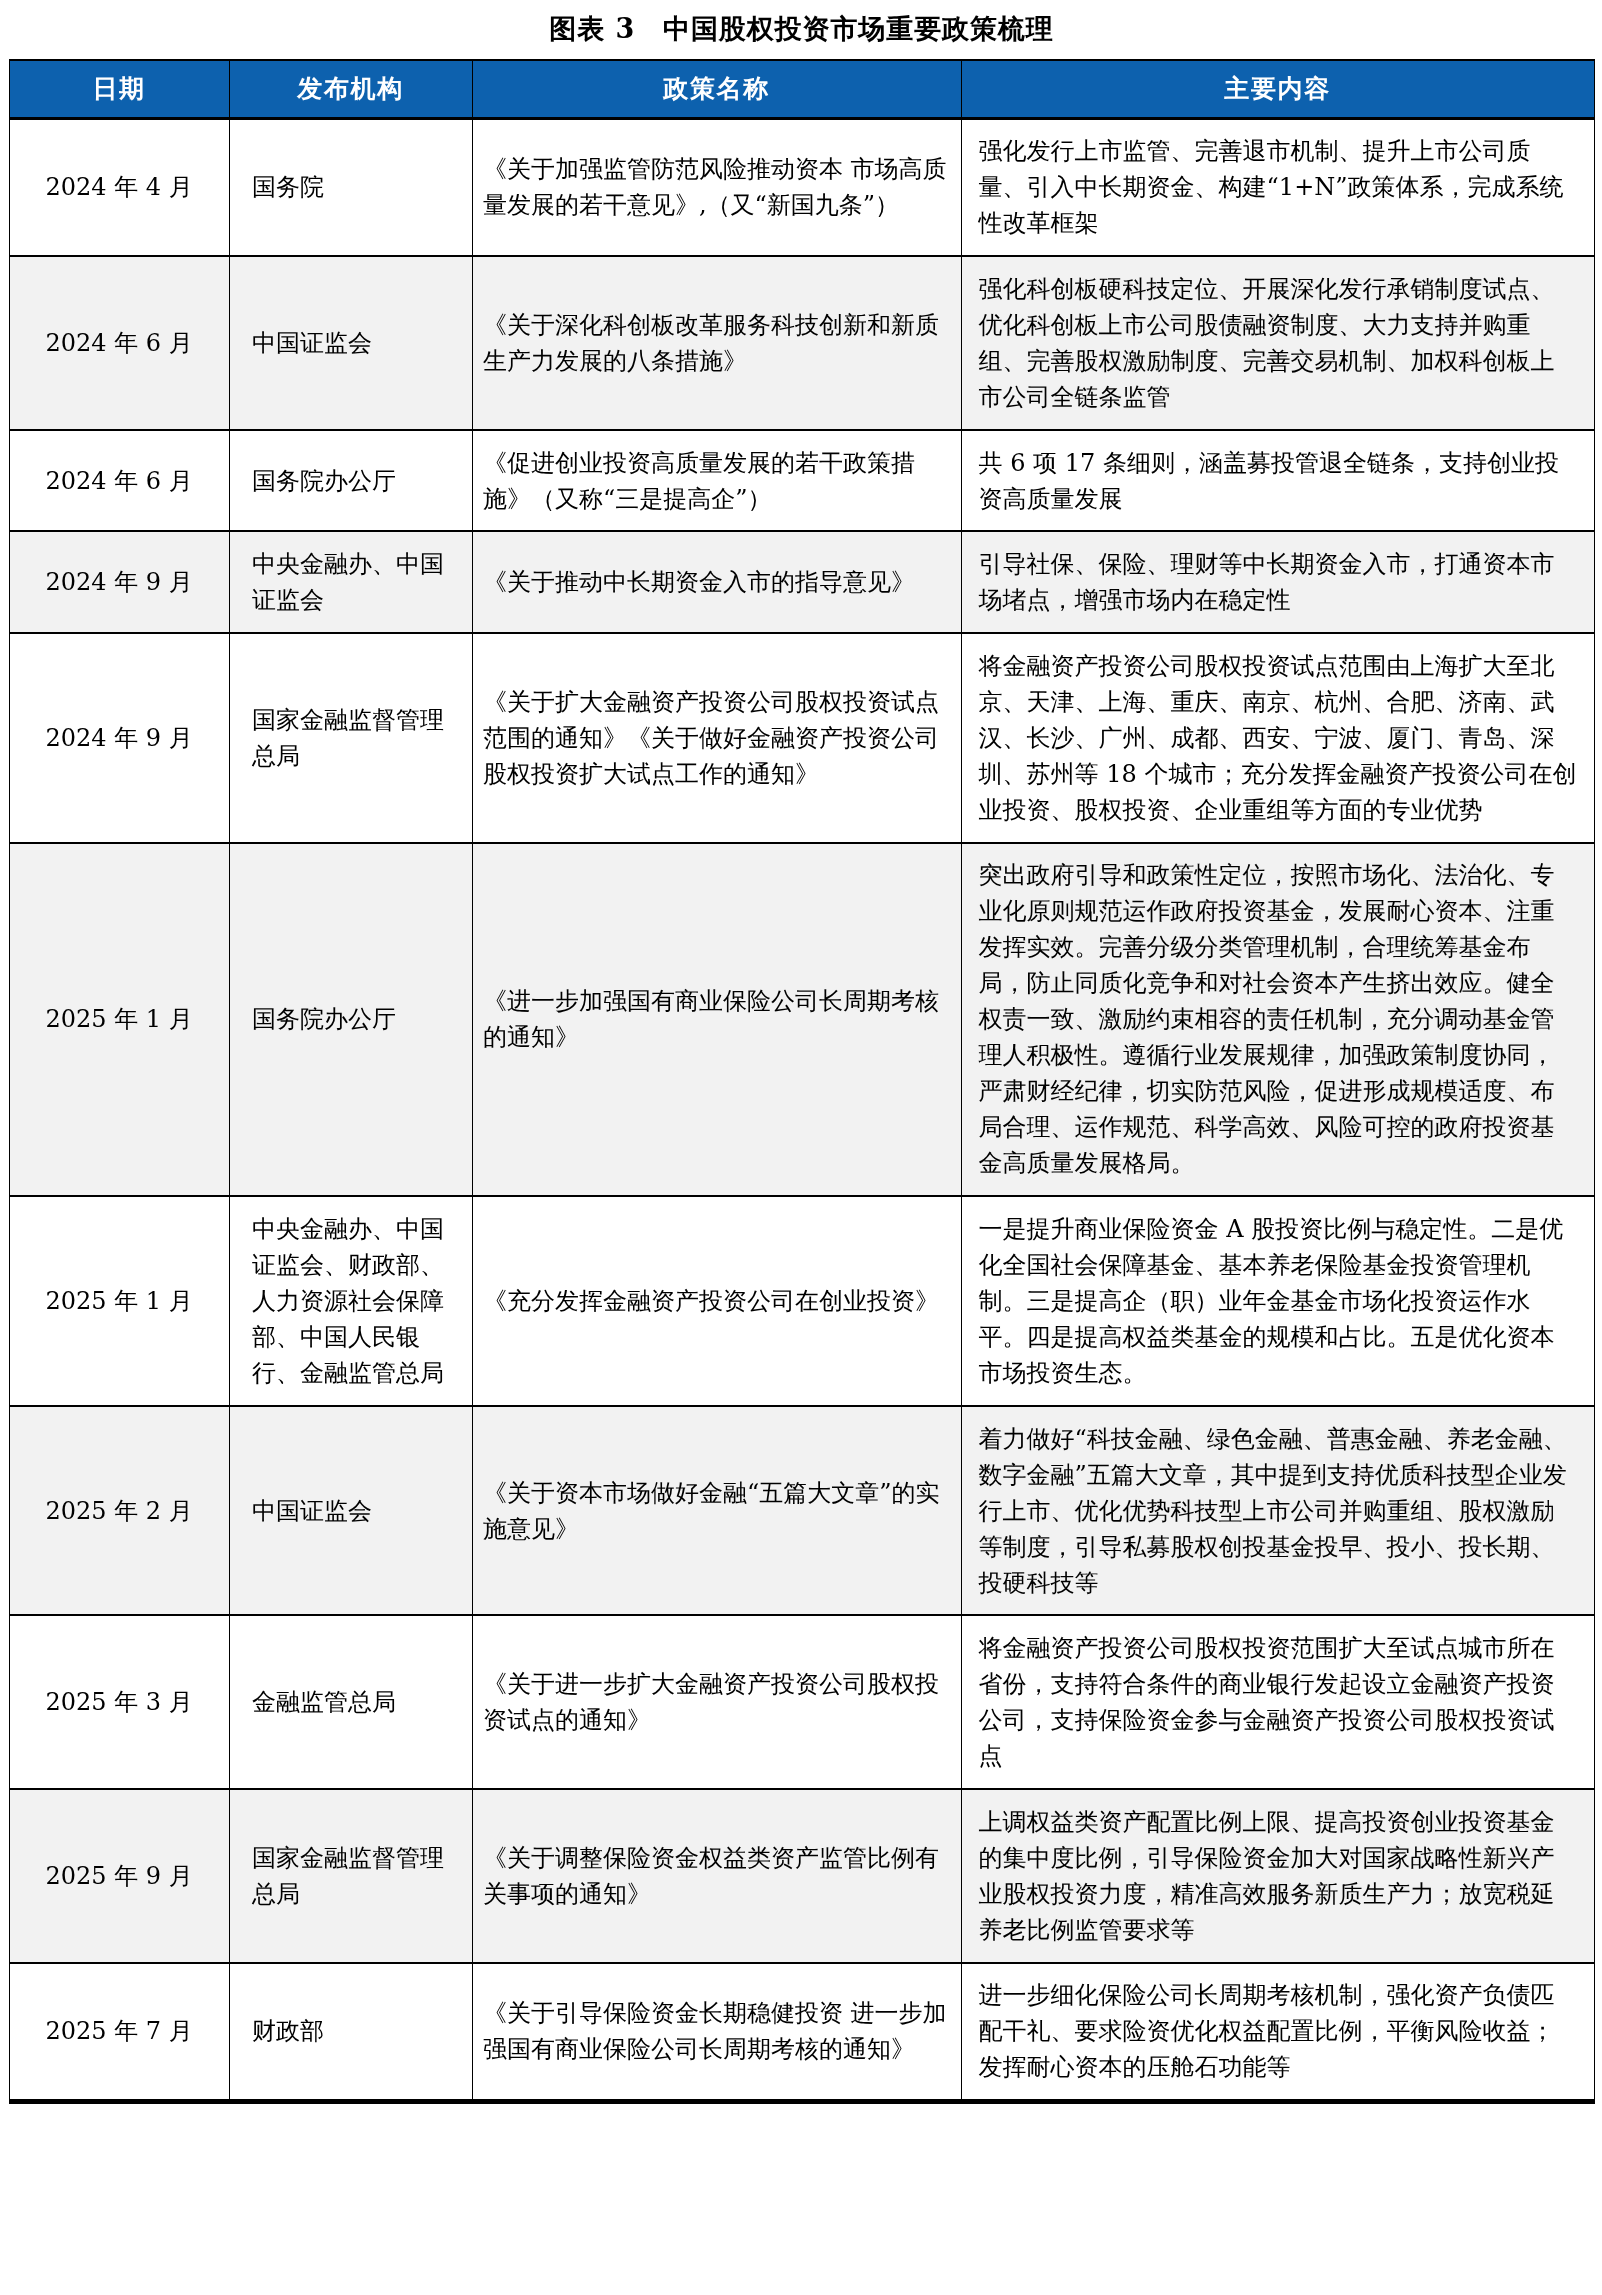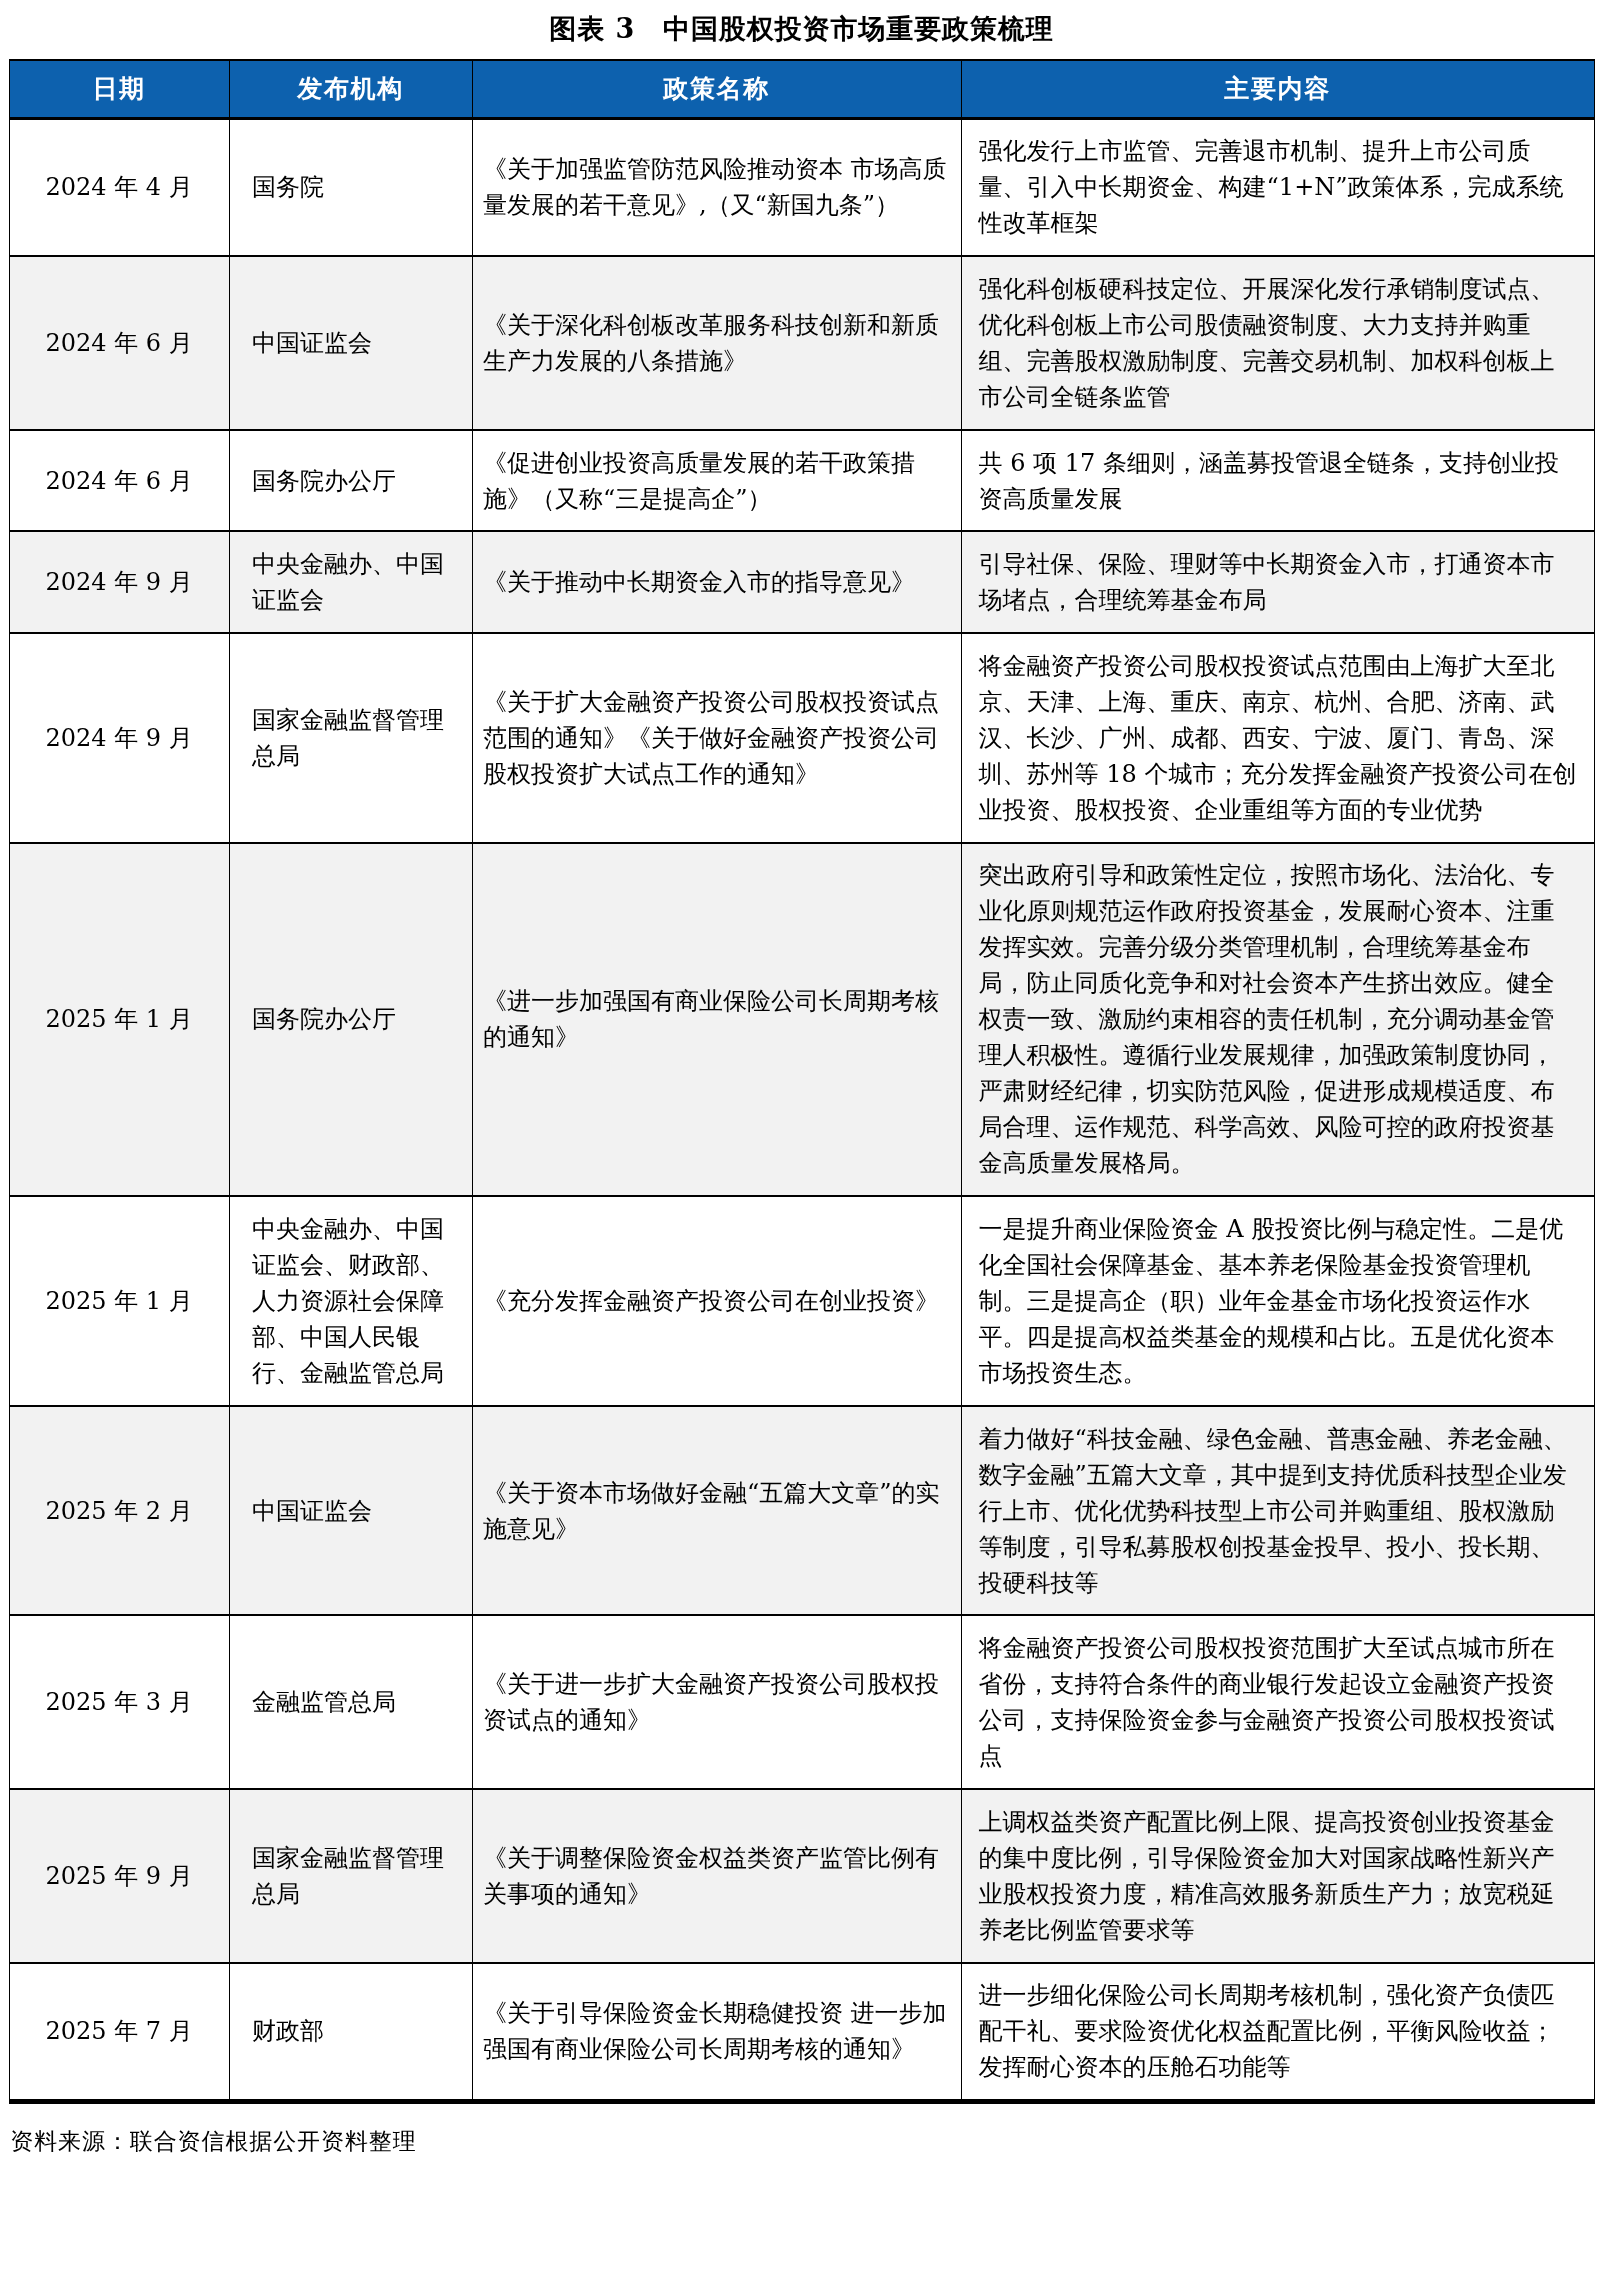--- a/index.html
+++ b/index.html
@@ -106,21 +106,21 @@
         <tr>
           <td class="date-cell">2024 年 6 月</td>
           <td class="agency-cell">国务院办公厅</td>
           <td class="policy-cell">《促进创业投资高质量发展的若干政策措施》（又称“三是提高企”）</td>
           <td class="content-cell">共 6 项 17 条细则，涵盖募投管退全链条，支持创业投资高质量发展</td>
         </tr>
         <tr class="striped">
           <td class="date-cell">2024 年 9 月</td>
           <td class="agency-cell">中央金融办、中国证监会</td>
           <td class="policy-cell">《关于推动中长期资金入市的指导意见》</td>
-          <td class="content-cell">引导社保、保险、理财等中长期资金入市，打通资本市场堵点，合理统筹基金布局</td>
+          <td class="content-cell">引导社保、保险、理财等中长期资金入市，打通资本市场堵点，增强市场内在稳定性</td>
         </tr>
         <tr>
           <td class="date-cell">2024 年 9 月</td>
           <td class="agency-cell">国家金融监督管理总局</td>
           <td class="policy-cell">《关于扩大金融资产投资公司股权投资试点范围的通知》《关于做好金融资产投资公司股权投资扩大试点工作的通知》</td>
           <td class="content-cell">将金融资产投资公司股权投资试点范围由上海扩大至北京、天津、上海、重庆、南京、杭州、合肥、济南、武汉、长沙、广州、成都、西安、宁波、厦门、青岛、深圳、苏州等 18 个城市；充分发挥金融资产投资公司在创业投资、股权投资、企业重组等方面的专业优势</td>
         </tr>
         <tr class="striped">
           <td class="date-cell">2025 年 1 月</td>
           <td class="agency-cell">国务院办公厅</td>
@@ -153,16 +153,15 @@
         </tr>
         <tr>
           <td class="date-cell">2025 年 7 月</td>
           <td class="agency-cell">财政部</td>
           <td class="policy-cell">《关于引导保险资金长期稳健投资 进一步加强国有商业保险公司长周期考核的通知》</td>
           <td class="content-cell">进一步细化保险公司长周期考核机制，强化资产负债匹配干礼、要求险资优化权益配置比例，平衡风险收益；发挥耐心资本的压舱石功能等</td>
         </tr>
       </tbody>
   </table>
 
-  <div class="source-line">资料来源：联合资信根据公开资料整理</div>
 
 </div>
 
 
 </body></html>

